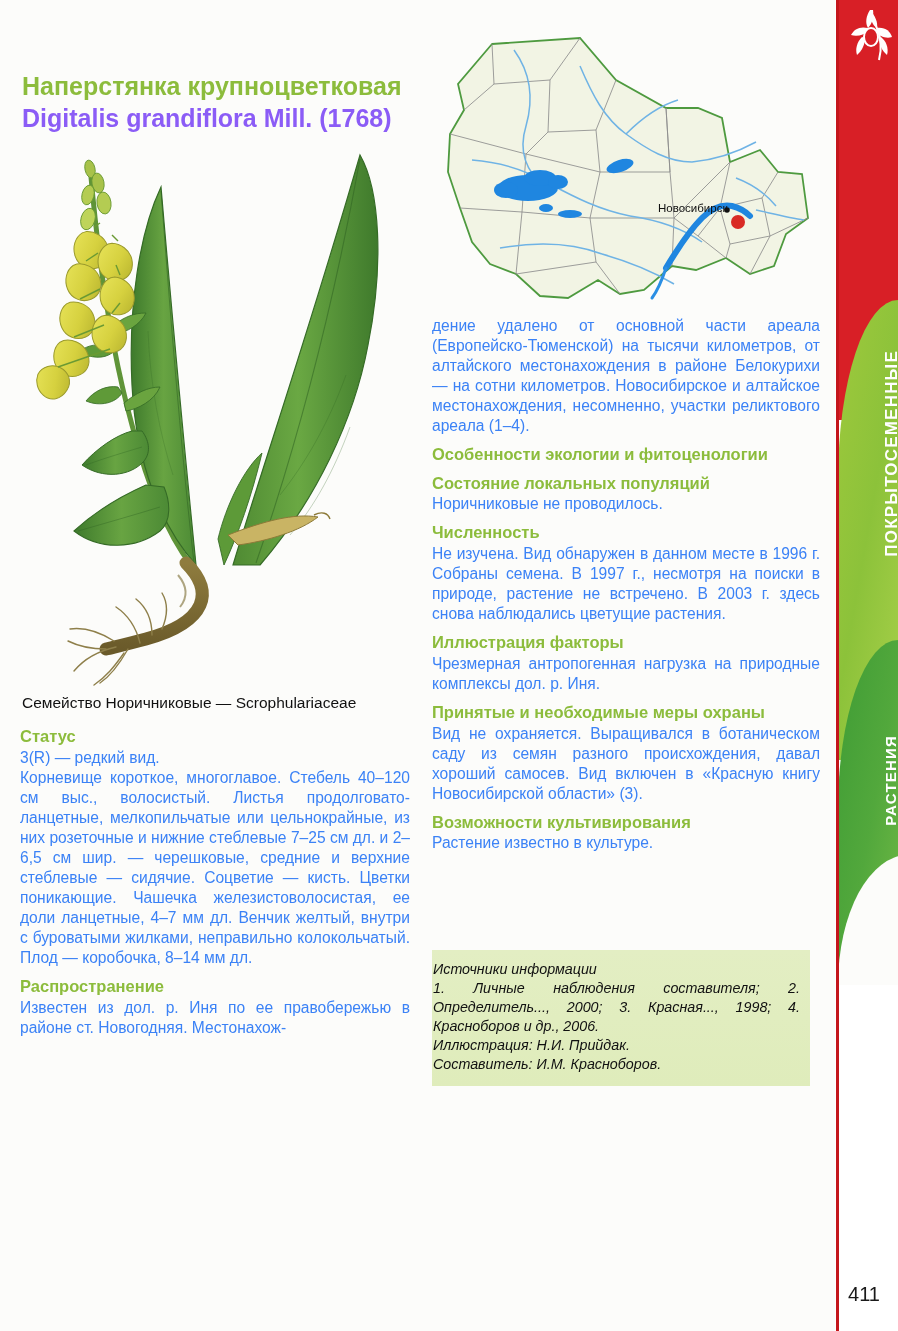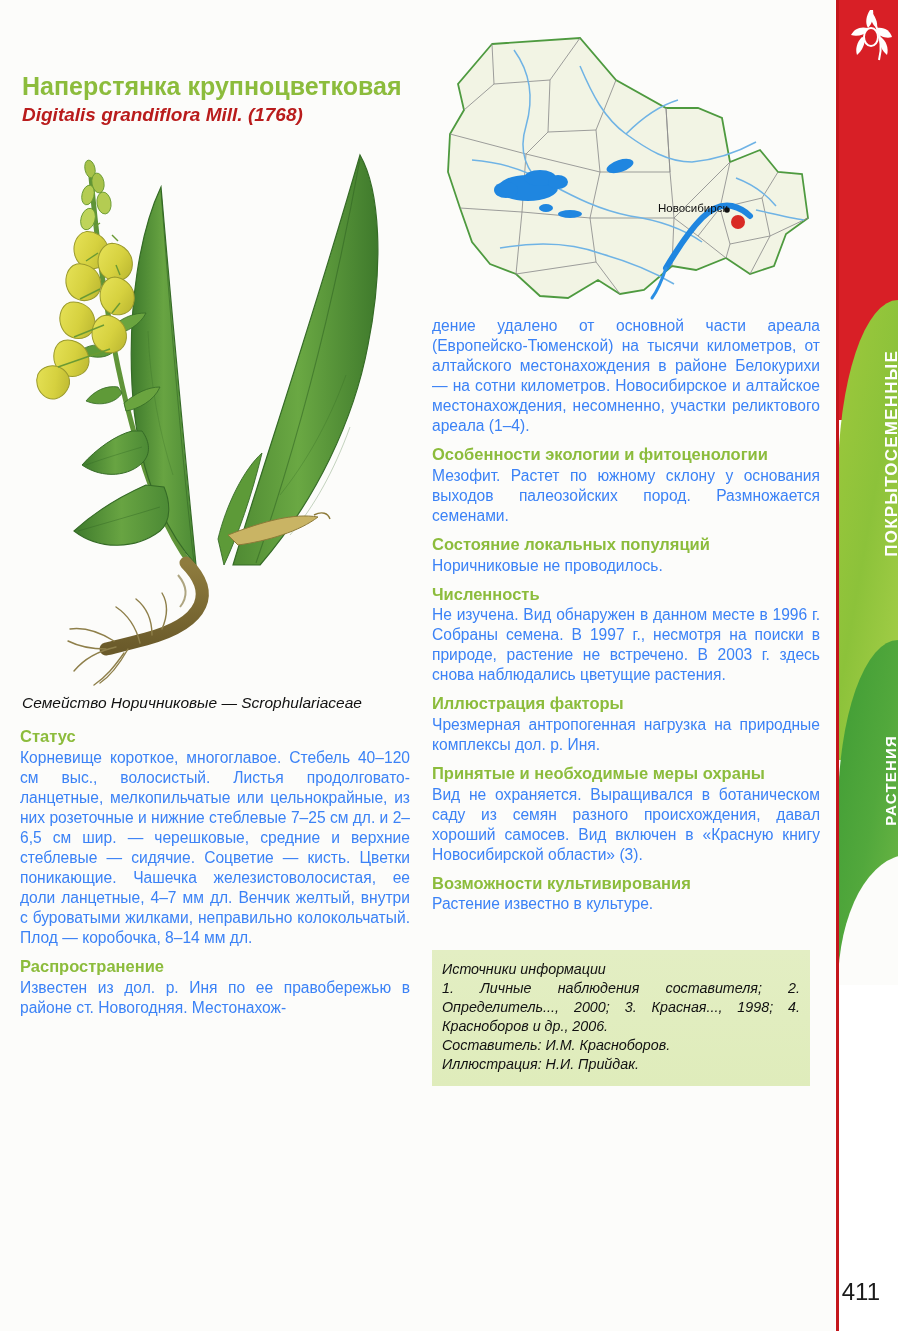--- a/index.html
+++ b/index.html
@@ -64,44 +64,44 @@
   .sb-vtext.angio{
     left:50px;top:350px;
     font-size:17px;
   }
   .sb-vtext.plants{
     left:50px;top:735px;
     font-size:15px;
   }
   .page-num{
     position:absolute;right:18px;bottom:25px;
-    font-size:24px;color:#1a1a1a;
+    font-size:20px;color:#1a1a1a;
     font-family:"Liberation Sans", sans-serif;
   }
 
   
   .title-ru{
     position:absolute;left:22px;top:30px;width:400px;
     color:#8cbc3c;
     font-size:25px;font-weight:bold;line-height:1.32;margin-top:40px;
   }
   .title-lat{
     position:absolute;left:22px;top:104px;width:400px;
-    color:#b91c1c;
-    font-size:19px;font-weight:bold;font-style:italic;
+    color:#8b5cf6;
+    font-size:25px;font-weight:bold;
   }
 
   
   .illus{
     position:absolute;left:28px;top:135px;width:400px;height:555px;
   }
 
   .family{
     position:absolute;left:22px;top:694px;width:395px;
-    font-style:italic;font-size:15.5px;color:#111;
+    font-size:15.5px;color:#111;
   }
 
   
   .col-left{
     position:absolute;left:20px;top:726px;width:390px;
   }
   .col-right{
     position:absolute;left:432px;top:316px;width:388px;
   }
   h3.sec{
@@ -119,21 +119,21 @@
     text-align:justify;
     hyphens:none;
   }
   .col-right p.body{text-align:justify;}
   .col-left p.body{text-align:justify;}
 
   
   .sources{
     position:absolute;left:432px;top:950px;width:378px;
     background:linear-gradient(180deg,#e3eec3 0%,#dfecbb 100%);
-    padding:10px 10px 12px 10px;
+    padding:10px 10px 12px 1px;
     box-sizing:border-box;
   }
   .sources p{
     margin:0;
     font-style:italic;
     font-size:14.3px;
     line-height:1.33;
     color:#111;
     text-align:justify;
   }
@@ -254,54 +254,54 @@
         <path d="M96 518 C86 532 78 542 66 550"></path>
         <path d="M134 494 C140 480 140 468 134 458"></path>
       </g>
     </svg>
   </div>
 
   <div class="family">Семейство Норичниковые — Scrophulariaceae</div>
 
   <div class="col-left">
     <h3 class="sec">Статус</h3>
+    <p class="body">3(R) — редкий вид.</p>
 
     <p class="body">Корневище короткое, многоглавое. Стебель 40–120 см выс., волосистый. Листья продолговато-ланцетные, мелкопильчатые или цельнокрайные, из них розеточные и нижние стеблевые 7–25 см дл. и 2–6,5 см шир. — черешковые, средние и верхние стеблевые — сидячие. Соцветие — кисть. Цветки поникающие. Чашечка железистоволосистая, ее доли ланцетные, 4–7 мм дл. Венчик желтый, внутри с буроватыми жилками, неправильно колокольчатый. Плод — коробочка, 8–14 мм дл.</p>
 
     <h3 class="sec">Распространение</h3>
     <p class="body">Известен из дол. р. Иня по ее правобережью в районе ст. Новогодняя. Местонахож-</p>
   </div>
 
   <div class="col-right">
     <p class="body">дение удалено от основной части ареала (Европейско-Тюменской) на тысячи километров, от алтайского местонахождения в районе Белокурихи — на сотни километров. Новосибирское и алтайское местонахождения, несомненно, участки реликтового ареала (1–4).</p>
 
     <h3 class="sec">Особенности экологии и фитоценологии</h3>
-    <p class="body">Мезофит. Растет по южному склону у основания выходов палеозойских пород. Размножается семенами.</p>
 
     <h3 class="sec">Состояние локальных популяций</h3>
     <p class="body">Норичниковые не проводилось.</p>
 
     <h3 class="sec">Численность</h3>
     <p class="body">Не изучена. Вид обнаружен в данном месте в 1996 г. Собраны семена. В 1997 г., несмотря на поиски в природе, растение не встречено. В 2003 г. здесь снова наблюдались цветущие растения.</p>
 
     <h3 class="sec">Иллюстрация факторы</h3>
     <p class="body">Чрезмерная антропогенная нагрузка на природные комплексы дол. р. Иня.</p>
 
     <h3 class="sec">Принятые и необходимые меры охраны</h3>
     <p class="body">Вид не охраняется. Выращивался в ботаническом саду из семян разного происхождения, давал хороший самосев. Вид включен в «Красную книгу Новосибирской области» (3).</p>
 
     <h3 class="sec">Возможности культивирования</h3>
     <p class="body">Растение известно в культуре.</p>
   </div>
 
   <div class="sources">
     <p>Источники информации</p>
     <p>1. Личные наблюдения составителя; 2. Определитель..., 2000; 3. Красная..., 1998; 4. Красноборов и др., 2006.</p>
+    <p>Иллюстрация: Н.И. Прийдак.</p>
     <p>Составитель: И.М. Красноборов.</p>
-    <p>Иллюстрация: Н.И. Прийдак.</p>
   </div>
 
   <div class="map">
     <svg width="392" height="288" viewBox="0 0 392 288" xmlns="http://www.w3.org/2000/svg">
 
       <path d="M62 22 L150 16 L186 58 L236 86 L268 86 L292 96 L300 140 L330 128
                L348 150 L372 152 L378 196 L356 212 L344 244 L320 252 L296 236
                L266 248 L242 244 L214 268 L190 272 L168 258 L138 276 L110 274
                L86 252 L60 242 L42 220 L30 186 L18 150 L20 112 L34 88 L28 62 Z" fill="#f2f4e4" stroke="#4e9a3f" stroke-width="1.8"></path>
 

